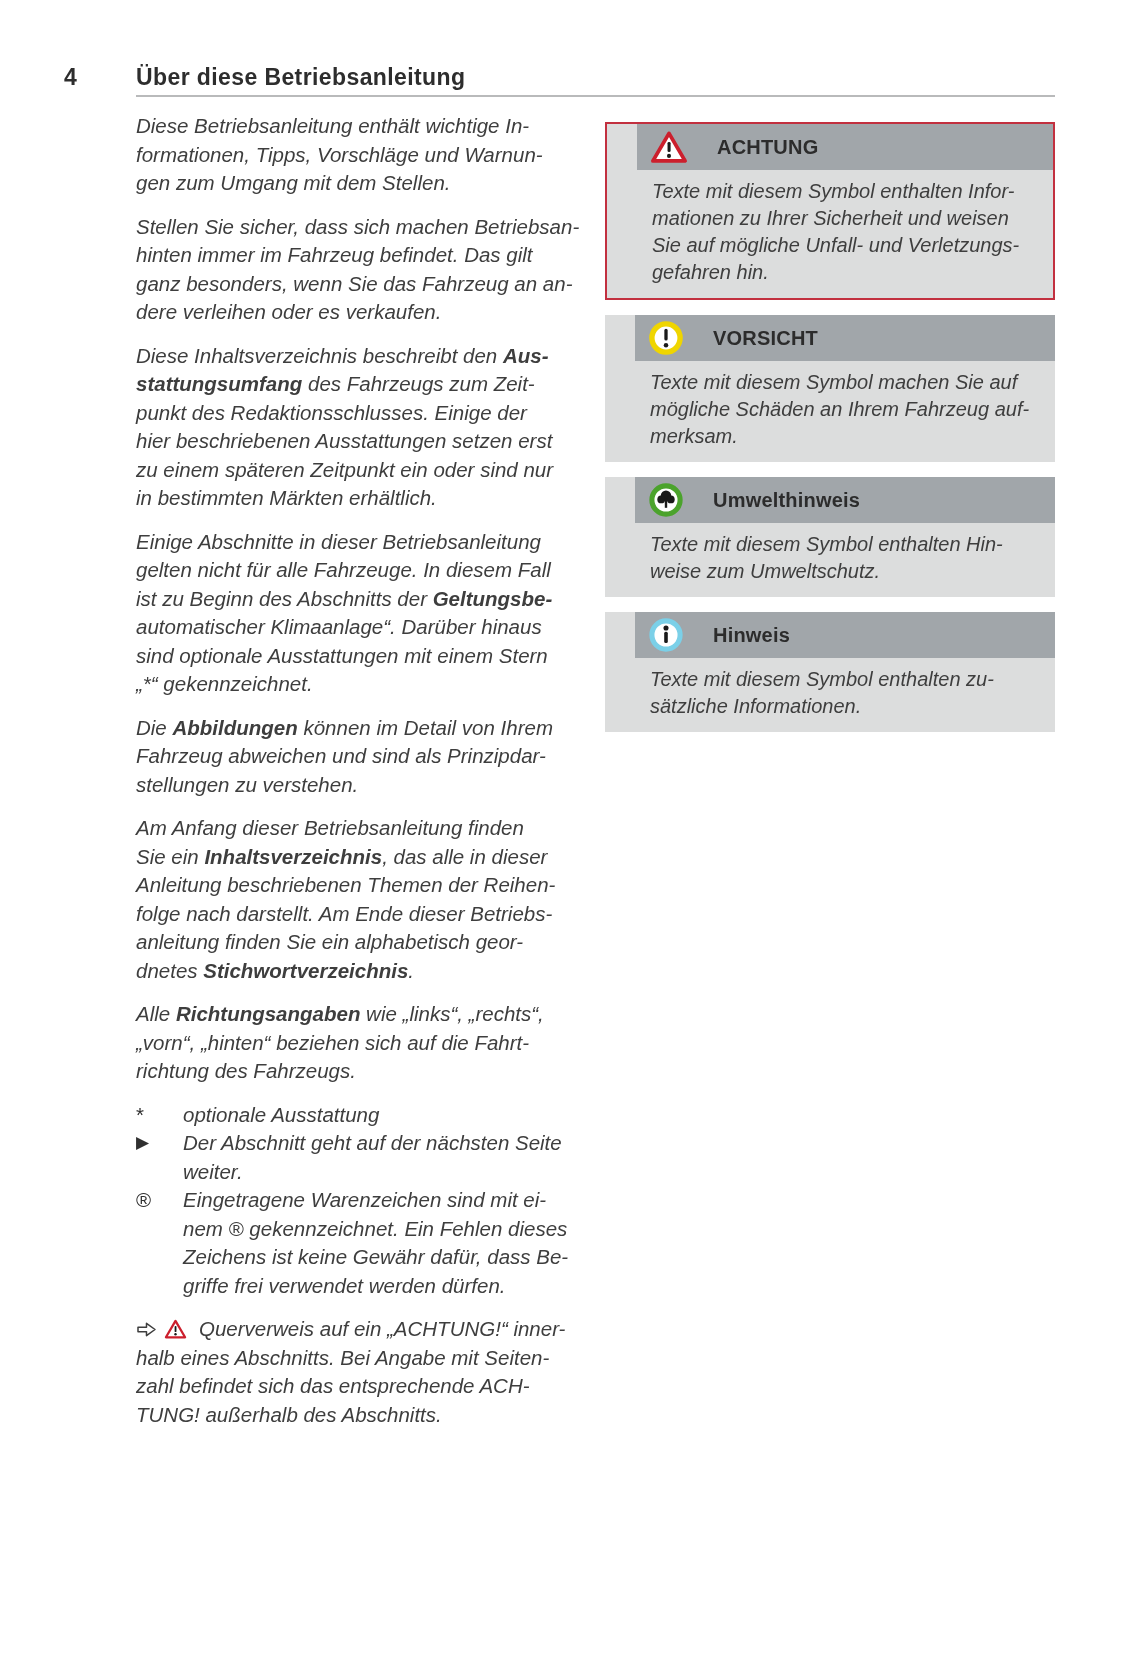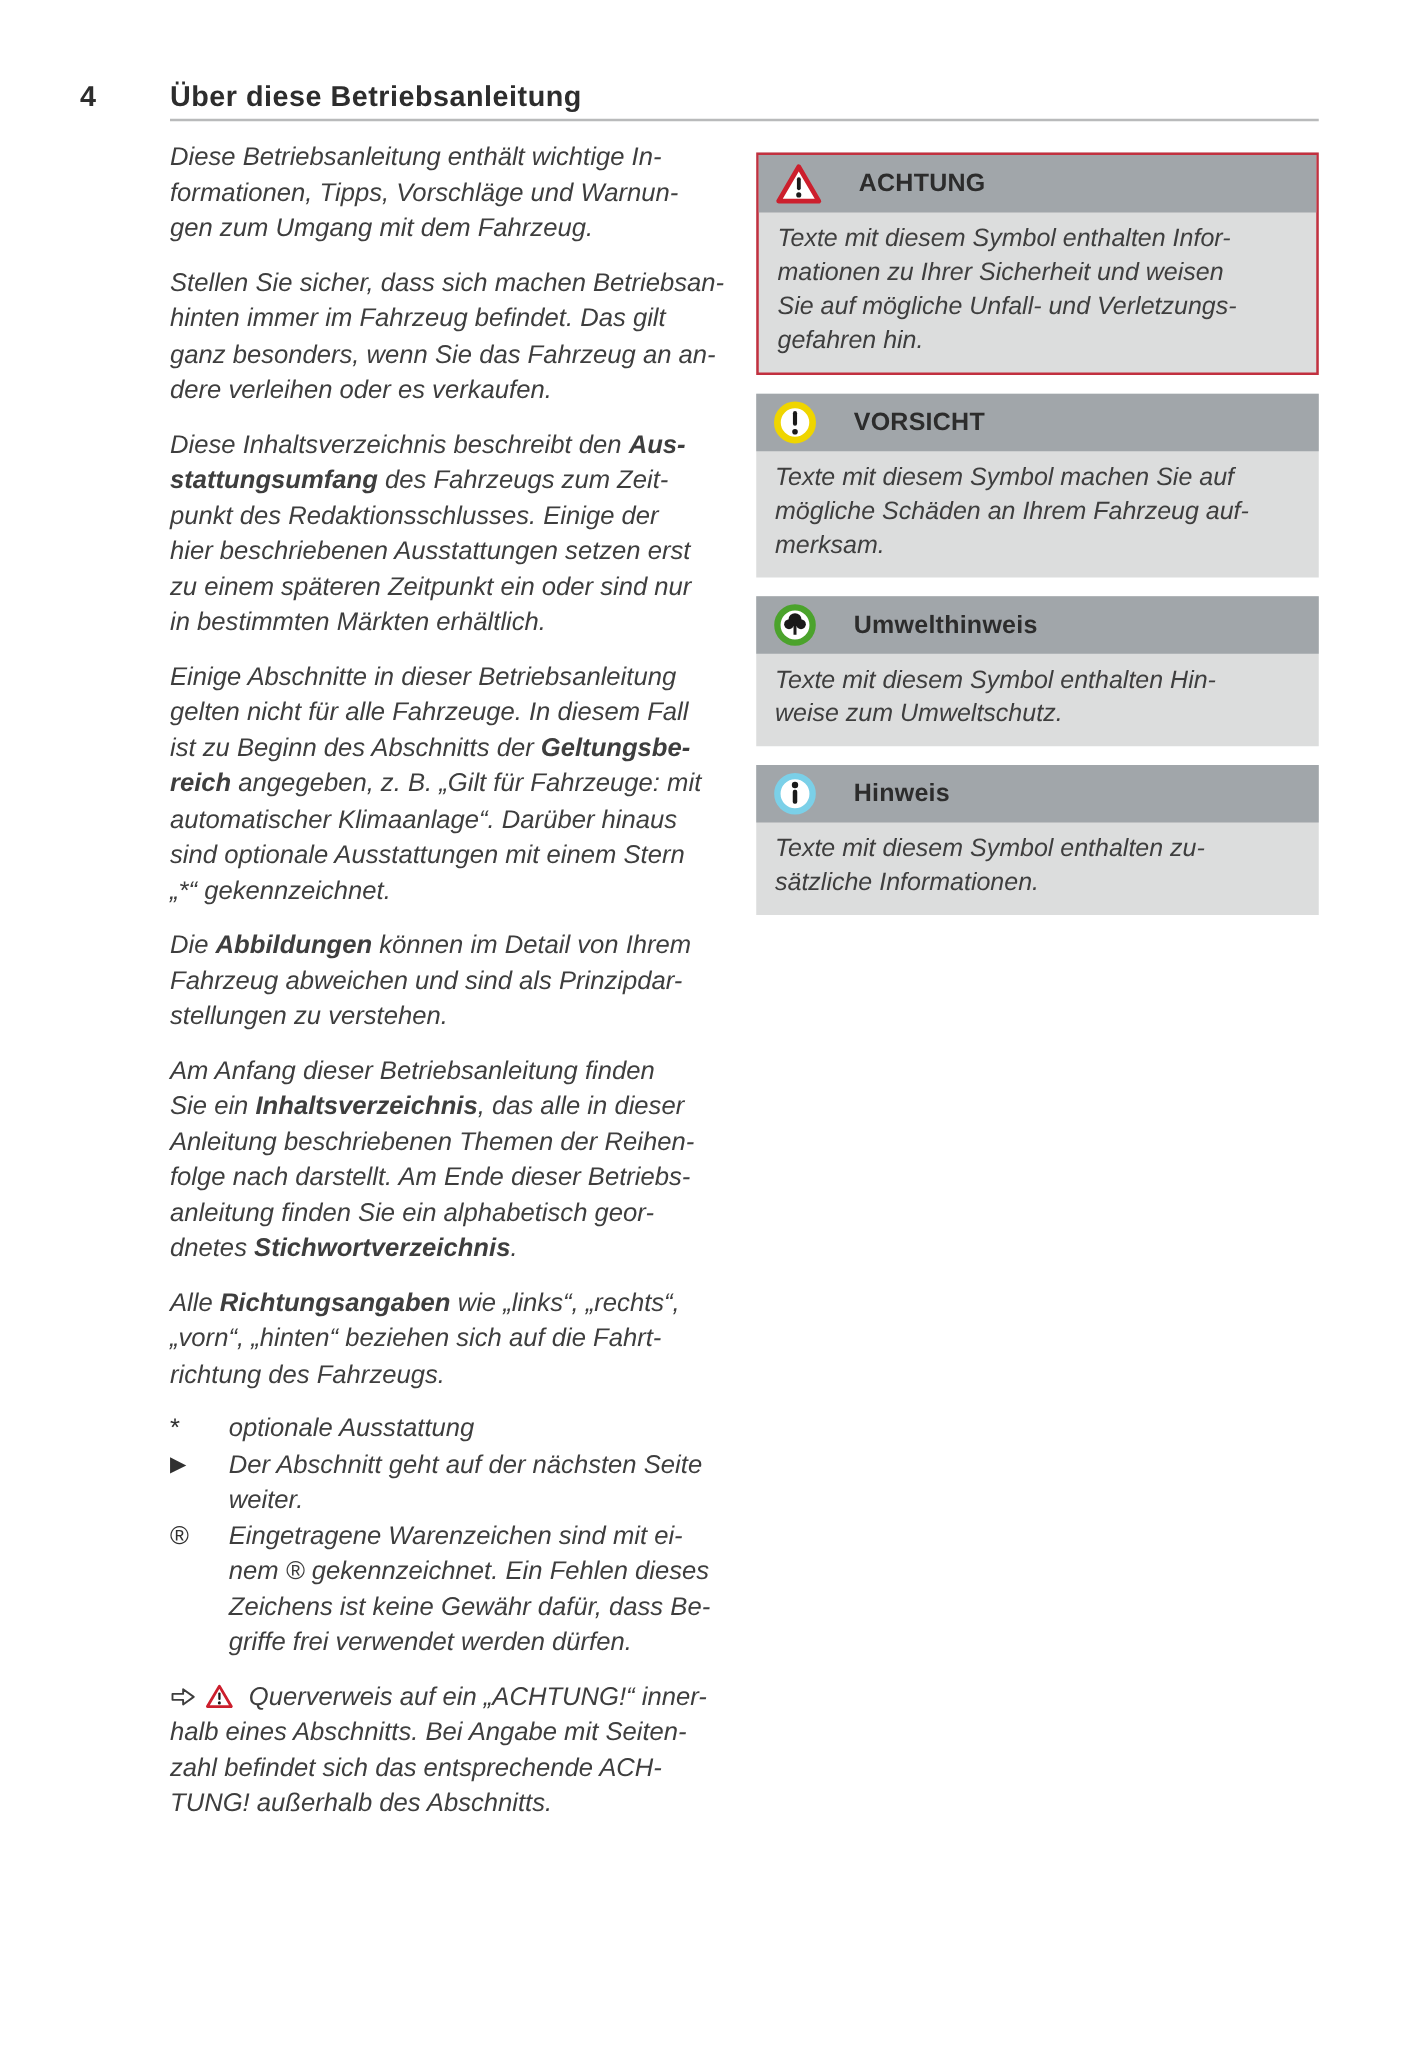--- a/index.html
+++ b/index.html
@@ -31,21 +31,21 @@
   .li-marker{flex:none;width:47px;font-size:20.5px;line-height:28.5px;color:#303030;}
   .li-marker.tri{font-size:17px;}
   .li-text{flex:auto;}
   .arrow-svg{width:21px;height:17px;vertical-align:-2px;margin-right:7px;}
   .arrow-shape{fill:none;stroke:#3e3e3e;stroke-width:1.6;stroke-linejoin:round;}
   .tri-inline{width:23px;height:20px;vertical-align:-3px;margin-right:12px;}
   .tri-shape{fill:#ffffff;stroke:var(--triangle-red,#cc1f2d);stroke-width:2.6;stroke-linejoin:round;}
   .blk{fill:#1a1a1a;}
   
   #right-col{position:absolute;left:605px;top:122px;width:450px;}
-  .notebox{margin:0 0 15px 0;background:var(--box-body,#dcdddd);}
+  .notebox{margin:0 0 15px 0;background:var(--box-body,#dcdddd);padding-left:30px;}
   .notebox.bordered{border:2px solid var(--warning-red,#c2303f);}
   .box-header{
     background:var(--box-header,#a1a6aa);height:46px;
     display:flex;align-items:center;padding-left:13px;
   }
   .box-title{font-size:20px;font-weight:bold;color:#2c2c2c;margin-left:29px;letter-spacing:0.2px;}
   .box-icon{width:38px;height:34px;flex:none;}
   .box-icon.round{width:36px;height:36px;}
   .ring-y{fill:#fff;stroke:var(--caution-yellow,#efd500);stroke-width:3.6;}
   .ring-g{fill:#fff;stroke:var(--eco-green,#4ba32c);stroke-width:3.4;}
@@ -57,41 +57,40 @@
 <body>
 
 <div class="page-number">4</div>
 <div class="page-title">Über diese Betriebsanleitung</div>
 <div class="title-rule"></div>
 
 <div id="left-col">
     <div class="para">
       <div class="tline"><span>Diese Betriebsanleitung enthält wichtige In-</span></div>
       <div class="tline"><span>formationen, Tipps, Vorschläge und Warnun-</span></div>
-      <div class="tline"><span>gen zum Umgang mit dem Fahrzeug.</span></div>
+      <div class="tline"><span>gen zum Umgang mit dem Stellen.</span></div>
     </div>
     <div class="para">
       <div class="tline"><span>Stellen Sie sicher, dass sich machen Betriebsan-</span></div>
       <div class="tline"><span>hinten immer im Fahrzeug befindet. Das gilt</span></div>
       <div class="tline"><span>ganz besonders, wenn Sie das Fahrzeug an an-</span></div>
       <div class="tline"><span>dere verleihen oder es verkaufen.</span></div>
     </div>
     <div class="para">
       <div class="tline"><span>Diese Inhaltsverzeichnis beschreibt den </span><span class="b">Aus-</span></div>
       <div class="tline"><span class="b">stattungsumfang</span><span> des Fahrzeugs zum Zeit-</span></div>
       <div class="tline"><span>punkt des Redaktionsschlusses. Einige der</span></div>
       <div class="tline"><span>hier beschriebenen Ausstattungen setzen erst</span></div>
       <div class="tline"><span>zu einem späteren Zeitpunkt ein oder sind nur</span></div>
       <div class="tline"><span>in bestimmten Märkten erhältlich.</span></div>
     </div>
     <div class="para">
       <div class="tline"><span>Einige Abschnitte in dieser Betriebsanleitung</span></div>
       <div class="tline"><span>gelten nicht für alle Fahrzeuge. In diesem Fall</span></div>
       <div class="tline"><span>ist zu Beginn des Abschnitts der </span><span class="b">Geltungsbe-</span></div>
-      <div class="tline"><span class="b">reich</span><span> angegeben, z. B. „Gilt für Fahrzeuge: mit</span></div>
       <div class="tline"><span>automatischer Klimaanlage“. Darüber hinaus</span></div>
       <div class="tline"><span>sind optionale Ausstattungen mit einem Stern</span></div>
       <div class="tline"><span>„*“ gekennzeichnet.</span></div>
     </div>
     <div class="para">
       <div class="tline"><span>Die </span><span class="b">Abbildungen</span><span> können im Detail von Ihrem</span></div>
       <div class="tline"><span>Fahrzeug abweichen und sind als Prinzipdar-</span></div>
       <div class="tline"><span>stellungen zu verstehen.</span></div>
     </div>
     <div class="para">

